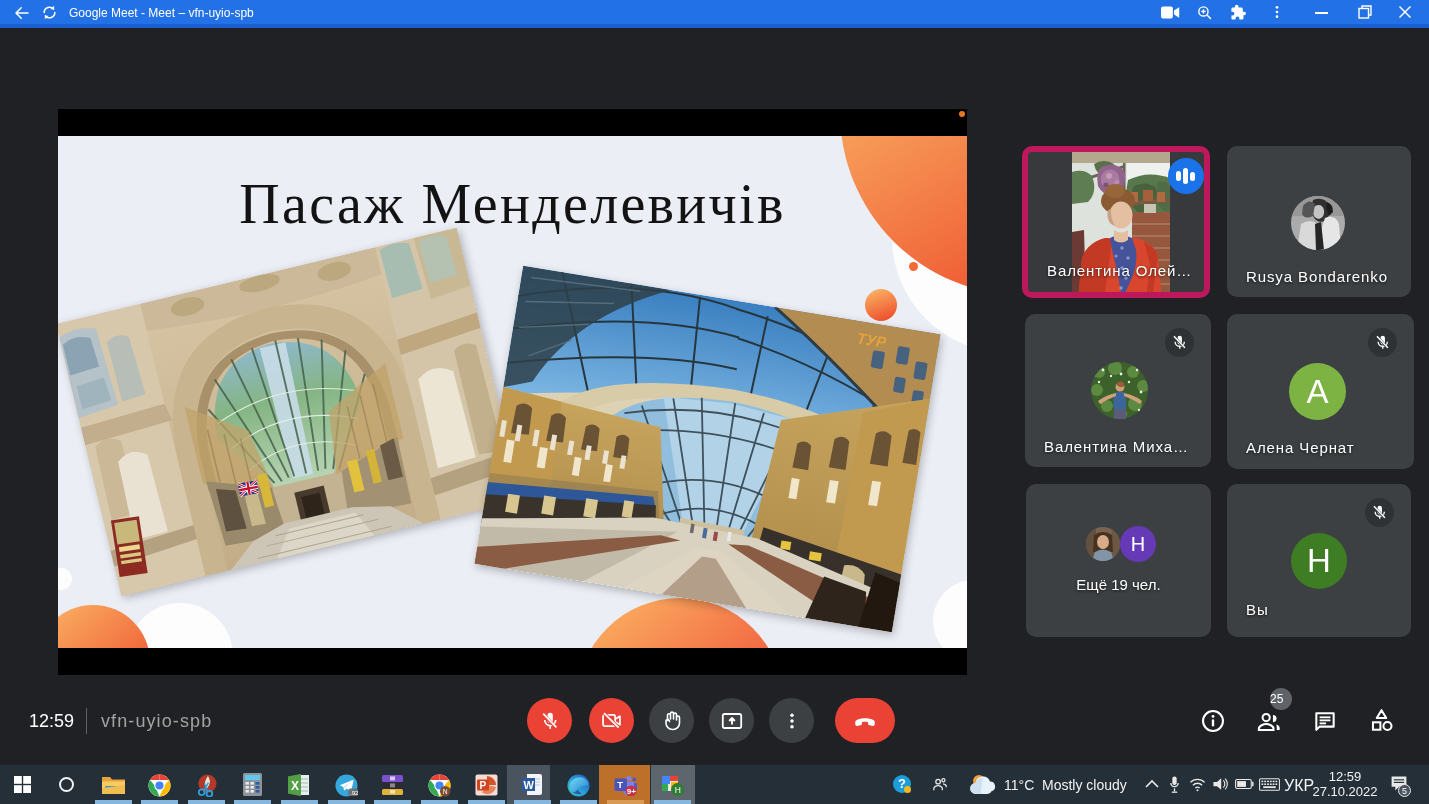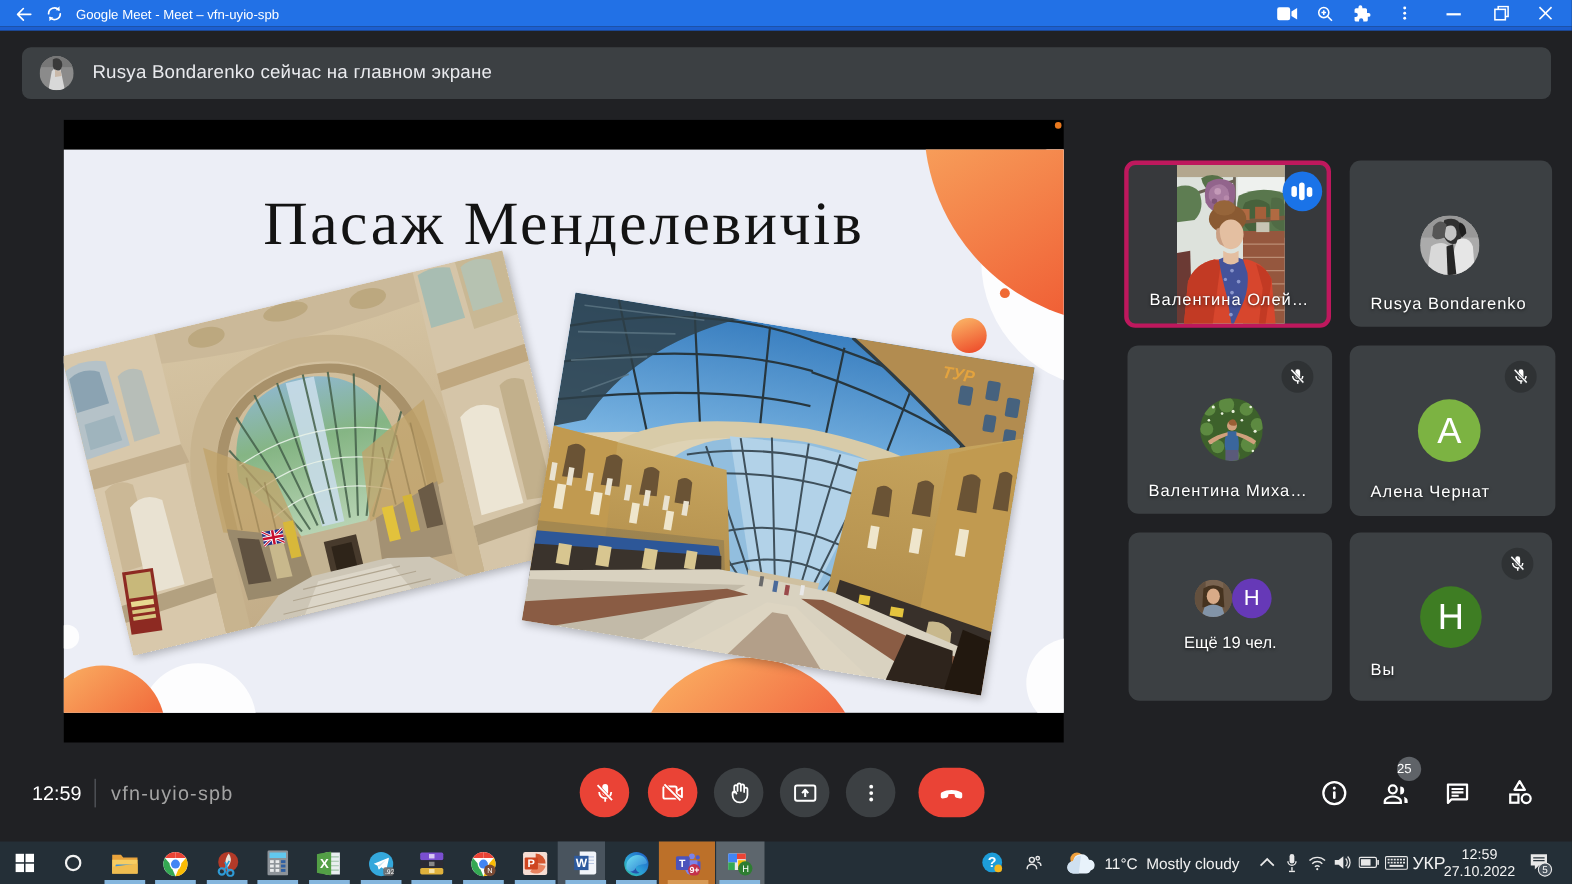--- a/index.html
+++ b/index.html
@@ -70,37 +70,20 @@
   <svg class="abs" style="left:1358px;top:5px;" width="14" height="14" viewBox="0 0 14 14" fill="none" stroke="#fff" stroke-width="1.4">
     <rect x="1" y="3.5" width="9.5" height="9.5"></rect>
       <path d="M4 3.5 V1 H13 V10 H10.5"></path>
   </svg>
   <svg class="abs" style="left:1398px;top:5px;" width="14" height="14" viewBox="0 0 14 14" stroke="#fff" stroke-width="1.5">
     <line x1="1.5" y1="1.5" x2="12.5" y2="12.5"></line>
       <line x1="12.5" y1="1.5" x2="1.5" y2="12.5"></line>
   </svg>
 
   <div id="meet">
-    <div id="banner">
-      <svg class="abs" style="left:16px;top:8px;" width="31" height="31" viewBox="0 0 31 31">
-        <defs>
-            <clipPath id="bav">
-              <circle cx="15.5" cy="15.5" r="15.5"></circle>
-            </clipPath>
-          </defs>
-        <g clip-path="url(#bav)">
-          <rect width="31" height="31" fill="#8b8b8b"></rect>
-          <rect x="0" y="0" width="31" height="10" fill="#777"></rect>
-          <path d="M8 31 L11 14 Q15 8 19 12 L23 31 Z" fill="#d8d8d8"></path>
-          <path d="M12 3 Q17 0 20 5 Q22 10 18 13 Q13 14 12 9 Z" fill="#3a3a3a"></path>
-          <path d="M14 12 q3 3 5 1 l1 5 -6 1 Z" fill="#c9b8a8"></path>
-        </g>
-      </svg>
-      <div class="abs" style="left:64px;top:13px;color:#e9eaee;font-size:17px;font-weight:500;letter-spacing:.2px;">Rusya Bondarenko сейчас на главном экране</div>
-    </div>
     <div id="share">
       <div id="slide">
 
         <div class="abs" style="left:834px;top:-15px;width:232px;height:232px;border-radius:50%;background:#fdfdfe;"></div>
         <div class="abs" style="left:782px;top:-207px;width:366px;height:366px;border-radius:50%;background:linear-gradient(150deg,#f9ae63 25%,#ee4f2c 85%);"></div>
         <div class="abs" style="left:851px;top:126px;width:9px;height:9px;border-radius:50%;background:#ef6a35;"></div>
         <div class="abs" style="left:807px;top:153px;width:32px;height:32px;border-radius:50%;background:linear-gradient(160deg,#f9a95f 15%,#ee4f2c 90%);"></div>
         <div class="abs" style="left:-8px;top:432px;width:22px;height:22px;border-radius:50%;background:#fdfdfe;"></div>
         <div class="abs" style="left:69px;top:467px;width:106px;height:106px;border-radius:50%;background:#fdfdfe;"></div>
         <div class="abs" style="left:-22px;top:469px;width:114px;height:114px;border-radius:50%;background:linear-gradient(140deg,#f9a95f 12%,#ee4f2c 88%);"></div>
@@ -342,21 +325,21 @@
             <path d="M348 252 l44 8 4 35 -60 0 z" fill="#2e241c"></path>
             <path d="M398 240 l26 6 0 49 -34 0 z" fill="#22180f"></path>
 
             <text x="342" y="22" font-family="Liberation Sans" font-weight="bold" font-style="italic" font-size="15" fill="#e8a63d" opacity=".9">ТУР</text>
           </svg>
         </div>
       </div>
       <div class="abs" style="left:901px;top:2px;width:6px;height:6px;border-radius:50%;background:#e8781e;"></div>
     </div>
 
-    <div class="tile" id="t1" style="left:1022px; top:118px; width:188px; height:152px; border:4px solid #be185d; background:#37393c;">
+    <div class="tile" id="t1" style="left:1022px; top:118px; width:188px; height:152px; border:6px solid #be185d; background:#37393c;">
       <svg class="abs" style="left:44px;top:0;" width="98" height="148" viewBox="0 0 98 148" preserveAspectRatio="none">
         <rect width="98" height="148" fill="#dde2dc"></rect>
         <rect x="0" y="0" width="98" height="11" fill="#b3a78e"></rect>
         <rect x="55" y="11" width="43" height="30" fill="#eef1ee"></rect>
         <path d="M0 30 L52 13 L52 16 L0 33 Z" fill="#6a6254"></path>
         <rect x="51" y="11" width="2.5" height="34" fill="#6a6254"></rect>
         <path d="M56 28 Q76 18 98 26 L98 66 Q74 78 58 64 Q52 44 56 28Z" fill="#59774d"></path>
         <path d="M62 34 Q74 28 84 36 Q88 52 78 62 Q64 64 60 52 Q58 40 62 34Z" fill="#47623c"></path>
         <path d="M86 30 Q96 28 98 36 L98 60 Q88 60 84 48 Z" fill="#506b45"></path>
         <path d="M0 20 Q12 16 20 24 Q26 40 16 50 L0 52 Z" fill="#5e7d52"></path>

